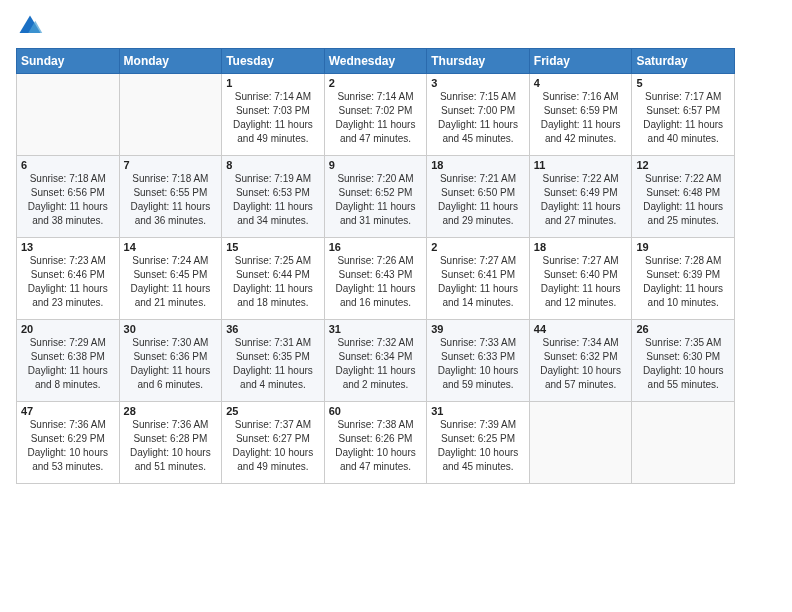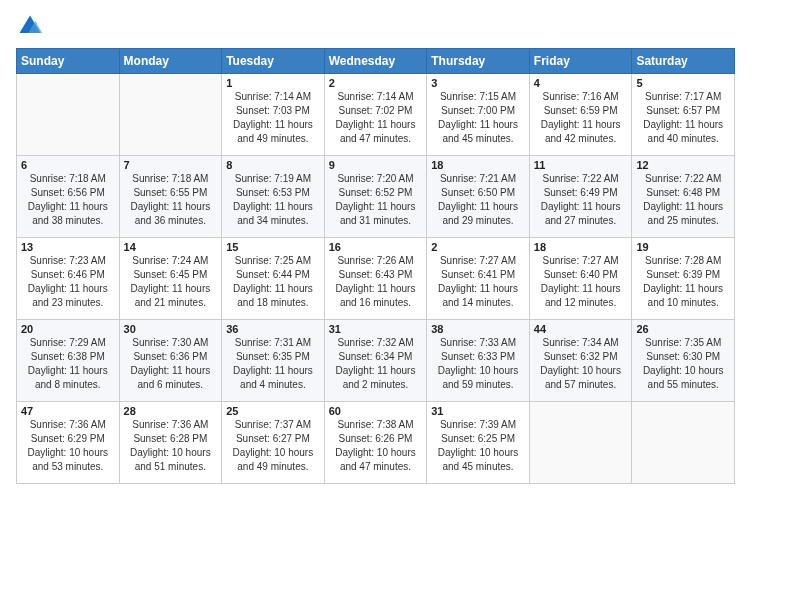--- a/index.html
+++ b/index.html
@@ -224,21 +224,21 @@
           </td>
           <td>
             <span class="day-num">36</span>
             <div class="day-info">Sunrise: 7:31 AM<br>Sunset: 6:35 PM<br>Daylight: 11 hours and 4 minutes.</div>
           </td>
           <td>
             <span class="day-num">31</span>
             <div class="day-info">Sunrise: 7:32 AM<br>Sunset: 6:34 PM<br>Daylight: 11 hours and 2 minutes.</div>
           </td>
           <td>
-            <span class="day-num">38</span>
+            <span class="day-num">39</span>
             <div class="day-info">Sunrise: 7:33 AM<br>Sunset: 6:33 PM<br>Daylight: 10 hours and 59 minutes.</div>
           </td>
           <td>
             <span class="day-num">44</span>
             <div class="day-info">Sunrise: 7:34 AM<br>Sunset: 6:32 PM<br>Daylight: 10 hours and 57 minutes.</div>
           </td>
           <td>
             <span class="day-num">26</span>
             <div class="day-info">Sunrise: 7:35 AM<br>Sunset: 6:30 PM<br>Daylight: 10 hours and 55 minutes.</div>
           </td>

